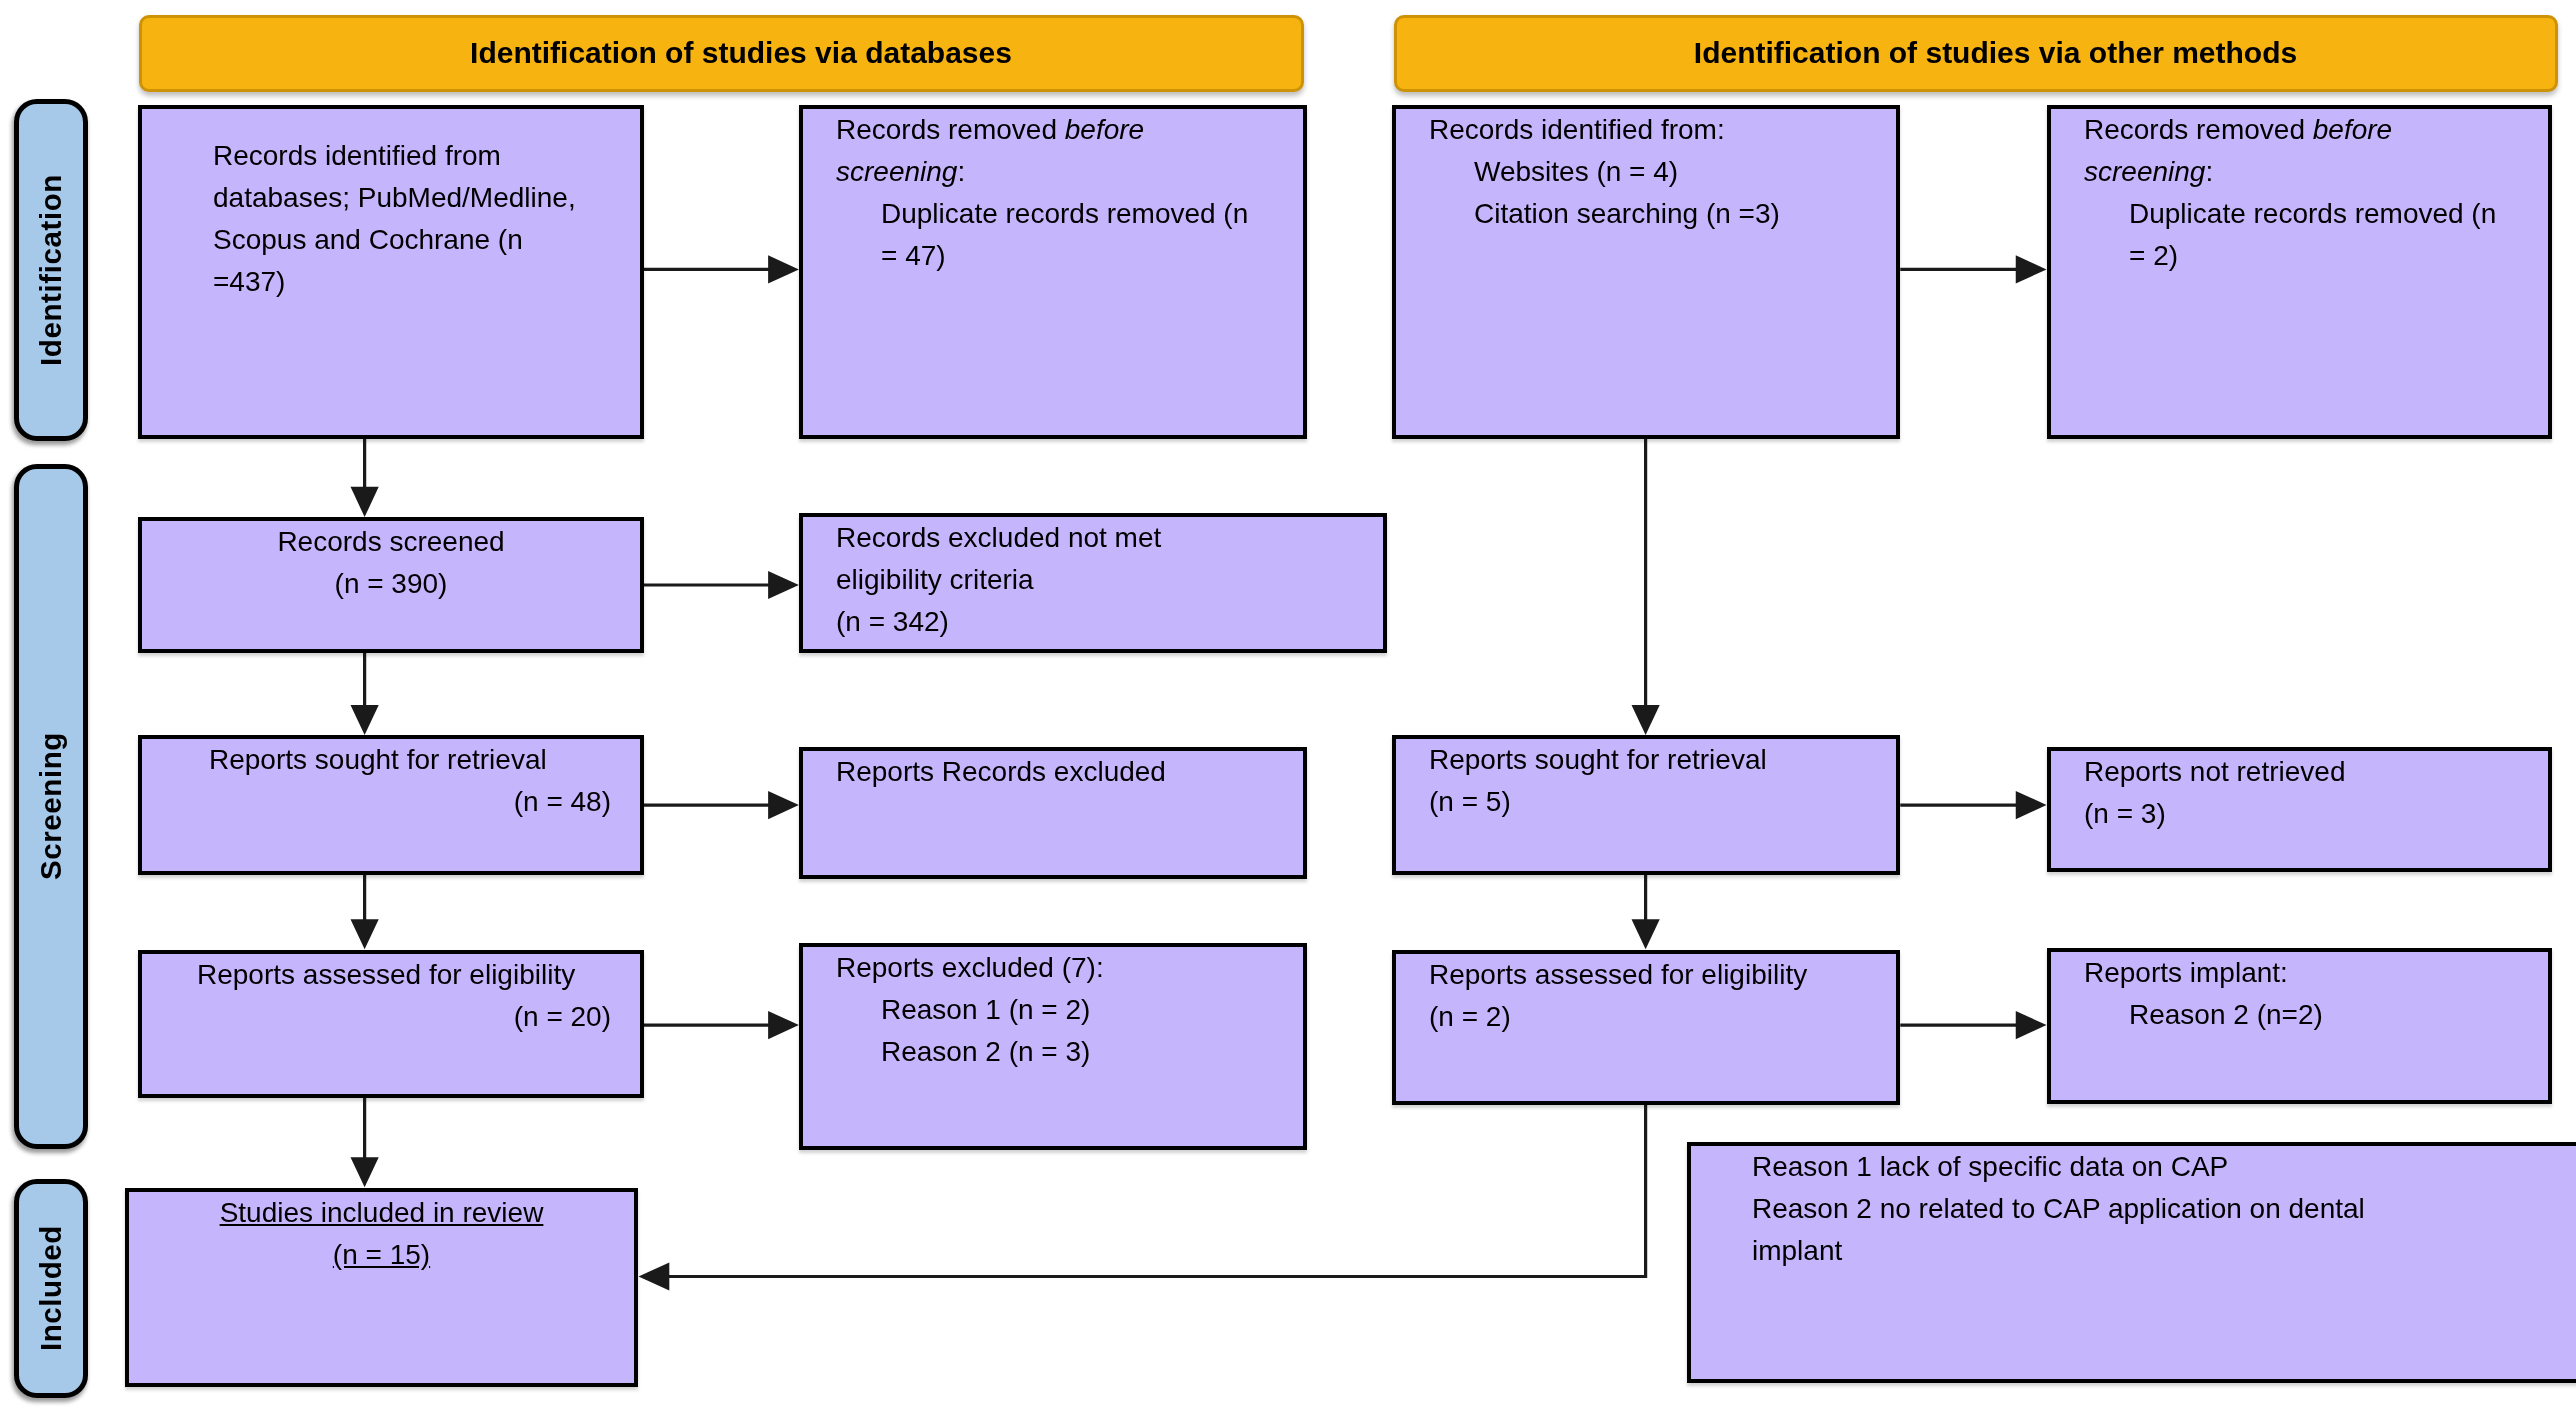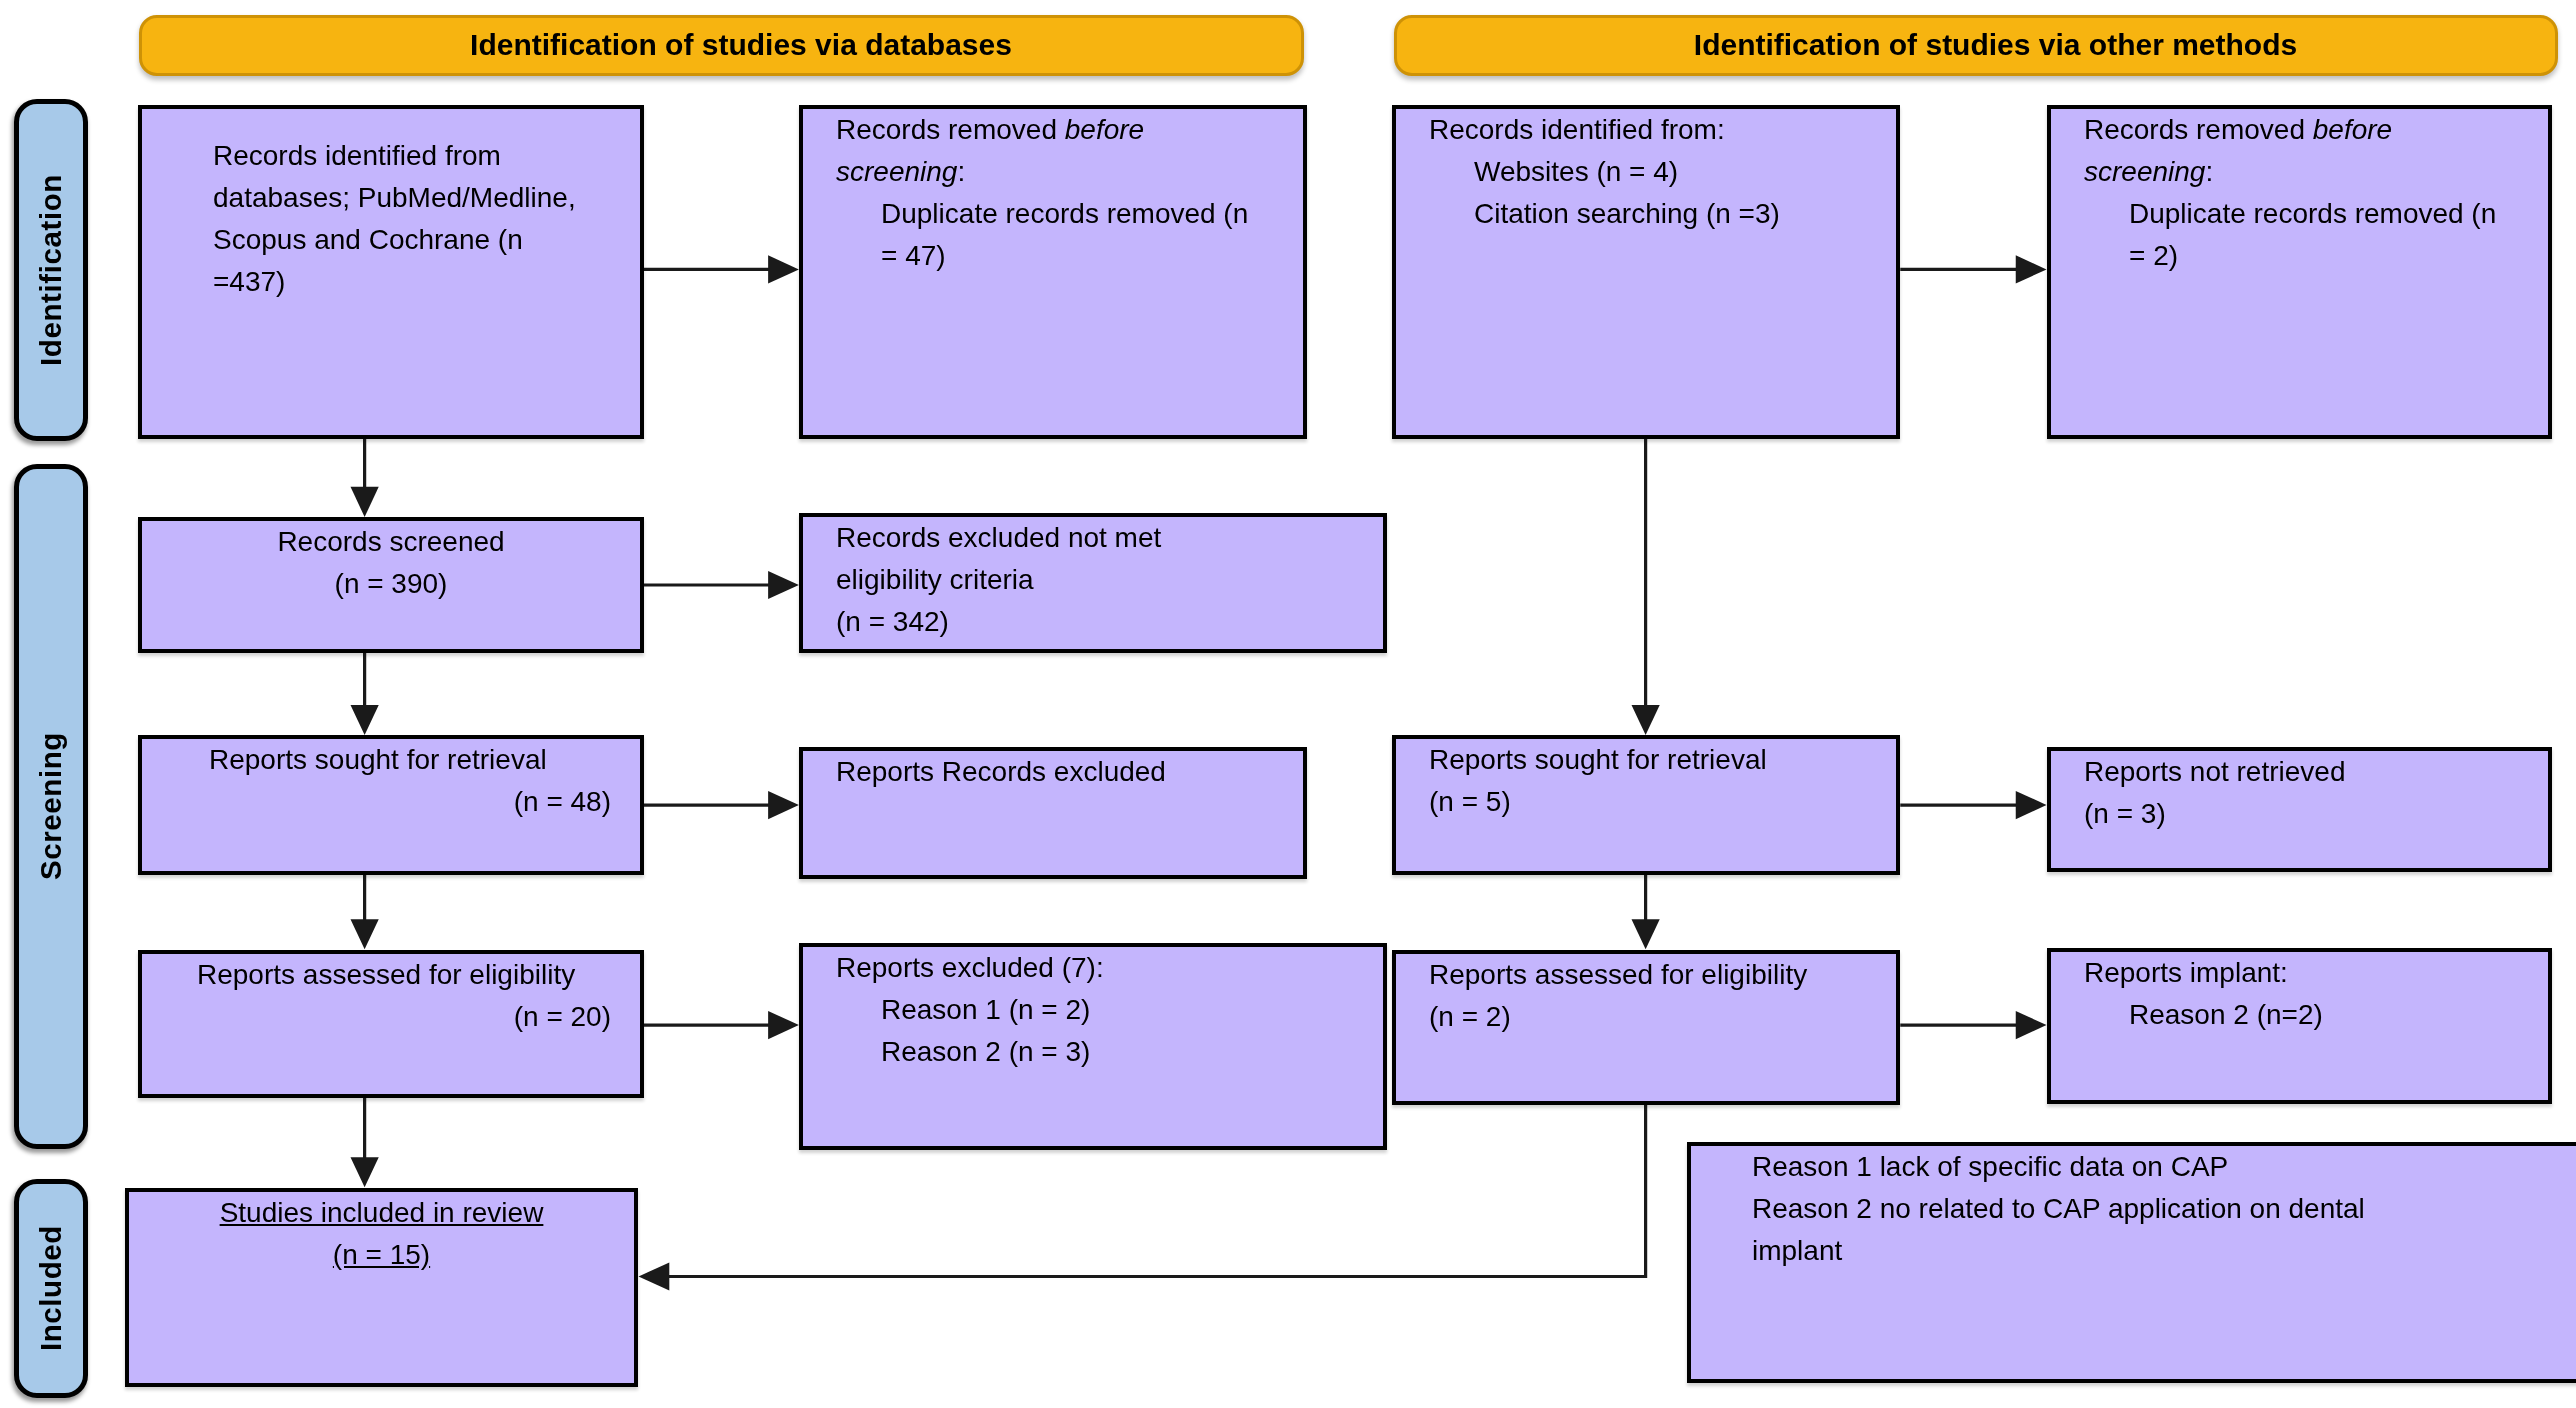--- a/index.html
+++ b/index.html
@@ -13,24 +13,24 @@
   }
   *{box-sizing:border-box;margin:0;padding:0;}
   body{background:#e8e8e8;font-family:"Liberation Sans","DejaVu Sans",sans-serif;}
   .canvas{
     position:relative;width:2576px;height:1408px;background:var(--bg);
     overflow:hidden;color:var(--text);
   }
   svg.connectors{position:absolute;left:0;top:0;pointer-events:none;}
 
   .banner{
-    position:absolute;height:61px;
+    position:absolute;height:77px;
     background:var(--banner-fill);
     border:3.2px solid var(--banner-border);
-    border-radius:18px;
+    border-radius:10px;
     display:flex;align-items:center;justify-content:center;
     box-shadow:0 3.8px 5.1px rgba(0,0,0,0.25);
     padding-left:39px;
   }
   .banner span{font-size:30px;font-weight:bold;}
 
   .stage{
     position:absolute;left:14px;width:74px;
     background:var(--stage-fill);
     border:5.8px solid #000;
@@ -197,21 +197,21 @@
     </div>
   <div class="box" style="left:2047px;top:747px;width:505px;height:125px;">
       <div class="ln"><span>Reports not retrieved</span></div>
       <div class="ln"><span>(n = 3)</span></div>
     </div>
 
   <div class="box pad-c" style="left:138px;top:950px;width:506px;height:148px;">
       <div class="ln"><span>Reports assessed for eligibility</span></div>
       <div class="ln rt"><span>(n = 20)</span></div>
     </div>
-  <div class="box" style="left:799px;top:943px;width:588px;height:207px;">
+  <div class="box" style="left:799px;top:943px;width:508px;height:207px;">
       <div class="ln"><span>Reports excluded (7):</span></div>
       <div class="ln ind"><span>Reason 1 (n = 2)</span></div>
       <div class="ln ind"><span>Reason 2 (n = 3)</span></div>
     </div>
   <div class="box" style="left:1392px;top:950px;width:508px;height:155px;">
       <div class="ln"><span>Reports assessed for eligibility</span></div>
       <div class="ln"><span>(n = 2)</span></div>
     </div>
   <div class="box" style="left:2047px;top:948px;width:505px;height:156px;">
       <div class="ln"><span>Reports implant:</span></div>

